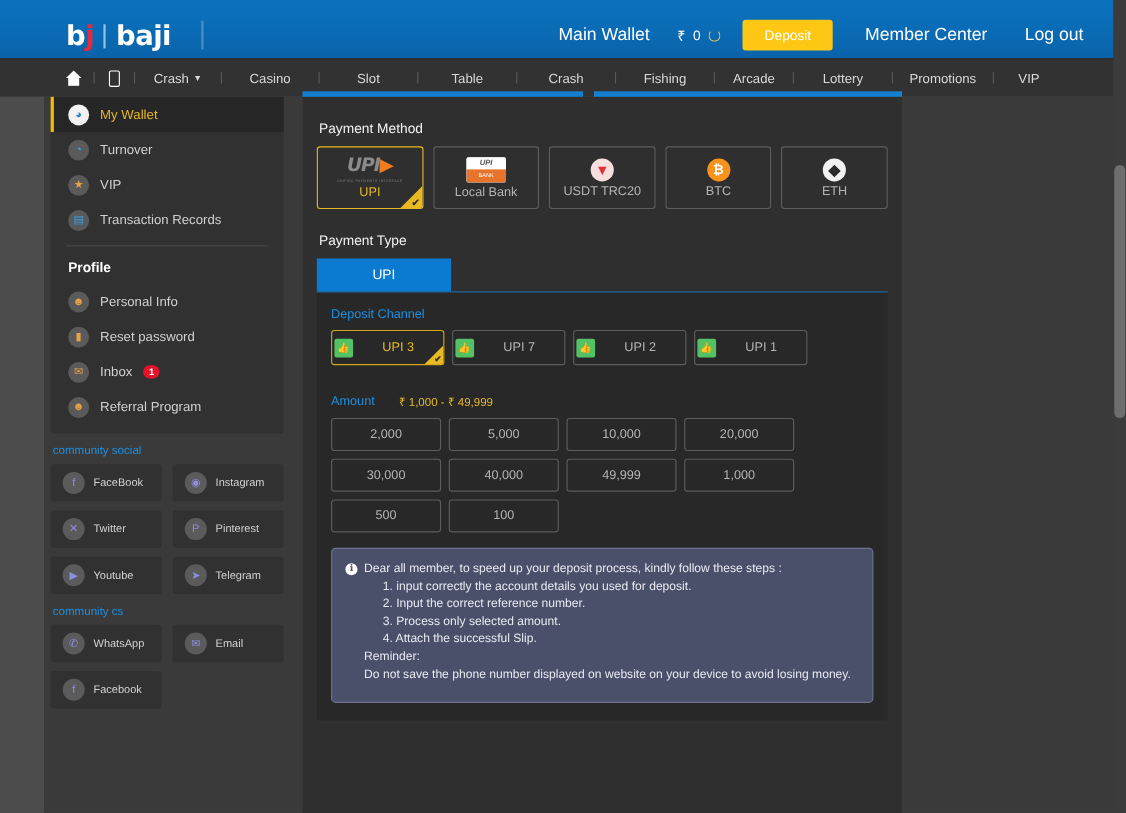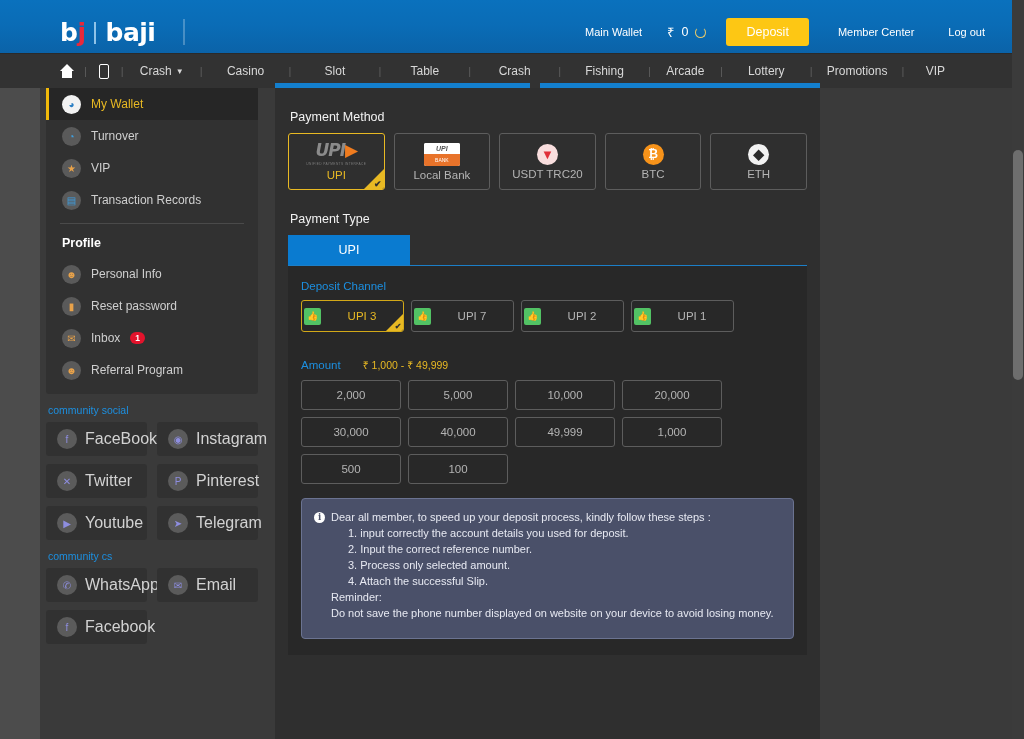--- a/index.html
+++ b/index.html
@@ -28,21 +28,21 @@
   }
   .logo-tail {
     display: inline-block; width: 2px; height: 26px;
     background: rgba(255,255,255,0.25); margin-left: 28px;
   }
   .header-right {
     margin-left: auto; display: flex; align-items: center;
     height: 100%; padding-right: 22px; gap: 0;
   }
   .hr-item {
-    color: #ffffff; font-size: 11px; padding: 0 17px;
+    color: #ffffff; font-size: 16px; padding: 0 17px;
     white-space: nowrap; cursor: pointer;
   }
   .balance-wrap {
     display: flex; align-items: center; gap: 7px;
     color: #fff; font-size: 12.5px; padding: 0 8px;
   }
   .rupee { font-size: 13px; }
   .refresh-ic {
     width: 11px; height: 11px; border: 1.6px solid #e8c96a;
     border-radius: 50%; border-top-color: transparent; display: inline-block;
@@ -137,21 +137,21 @@
   }
   .soc-btn {
     width: 101px; height: 34px; background: #313131; border-radius: 3px;
     display: flex; align-items: center; padding-left: 11px; cursor: pointer;
   }
   .soc-ic {
     width: 20px; height: 20px; border-radius: 50%; background: #5b5b5b;
     margin-right: 8px; display: flex; align-items: center; justify-content: center;
     color: #8e8ee0; font-size: 10px; flex: 0 0 auto;
   }
-  .soc-label { color: #d2d2d2; font-size: 16px; }
+  .soc-label { color: #d2d2d2; font-size: 10px; }
 
   
   .main {
     position: absolute; left: 275px; top: 0; width: 545px; height: 651px;
     background: #2f2f2f;
   }
   .tabstubs { position: absolute; top: -5px; left: 0; width: 545px; height: 5px; }
   .tabstub {
     position: absolute; top: 0; height: 5px; background: #137fce;
   }

